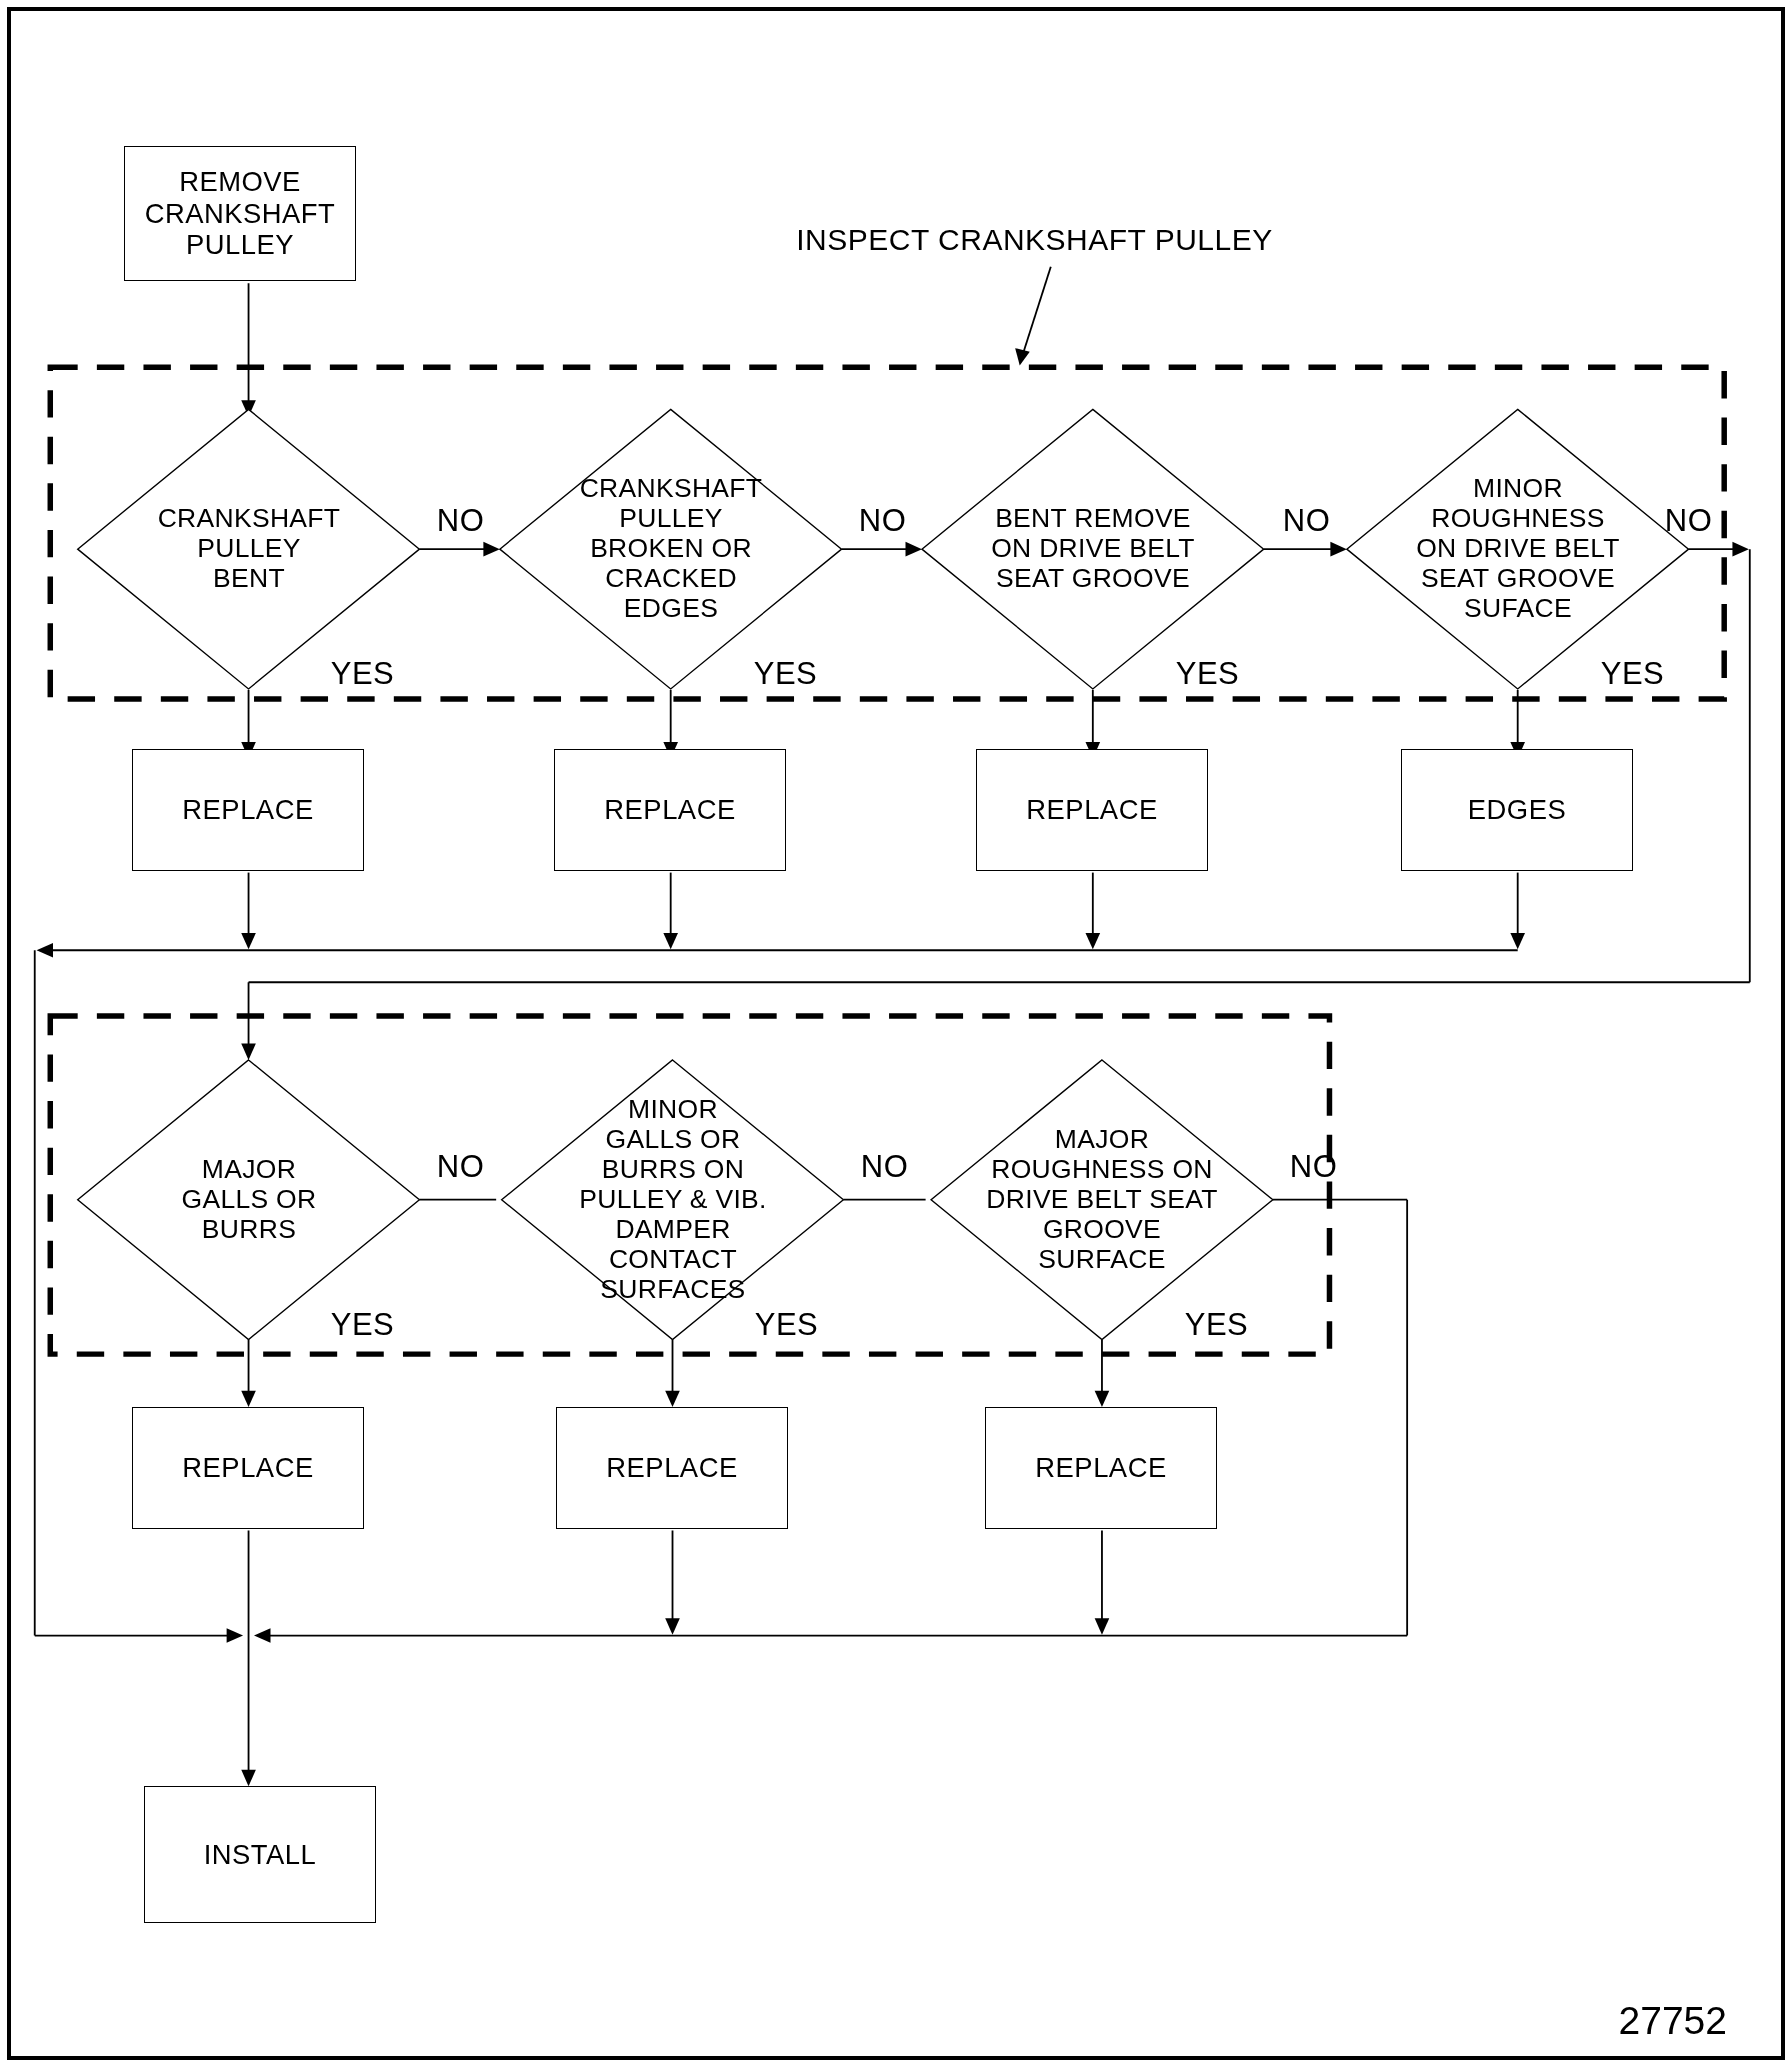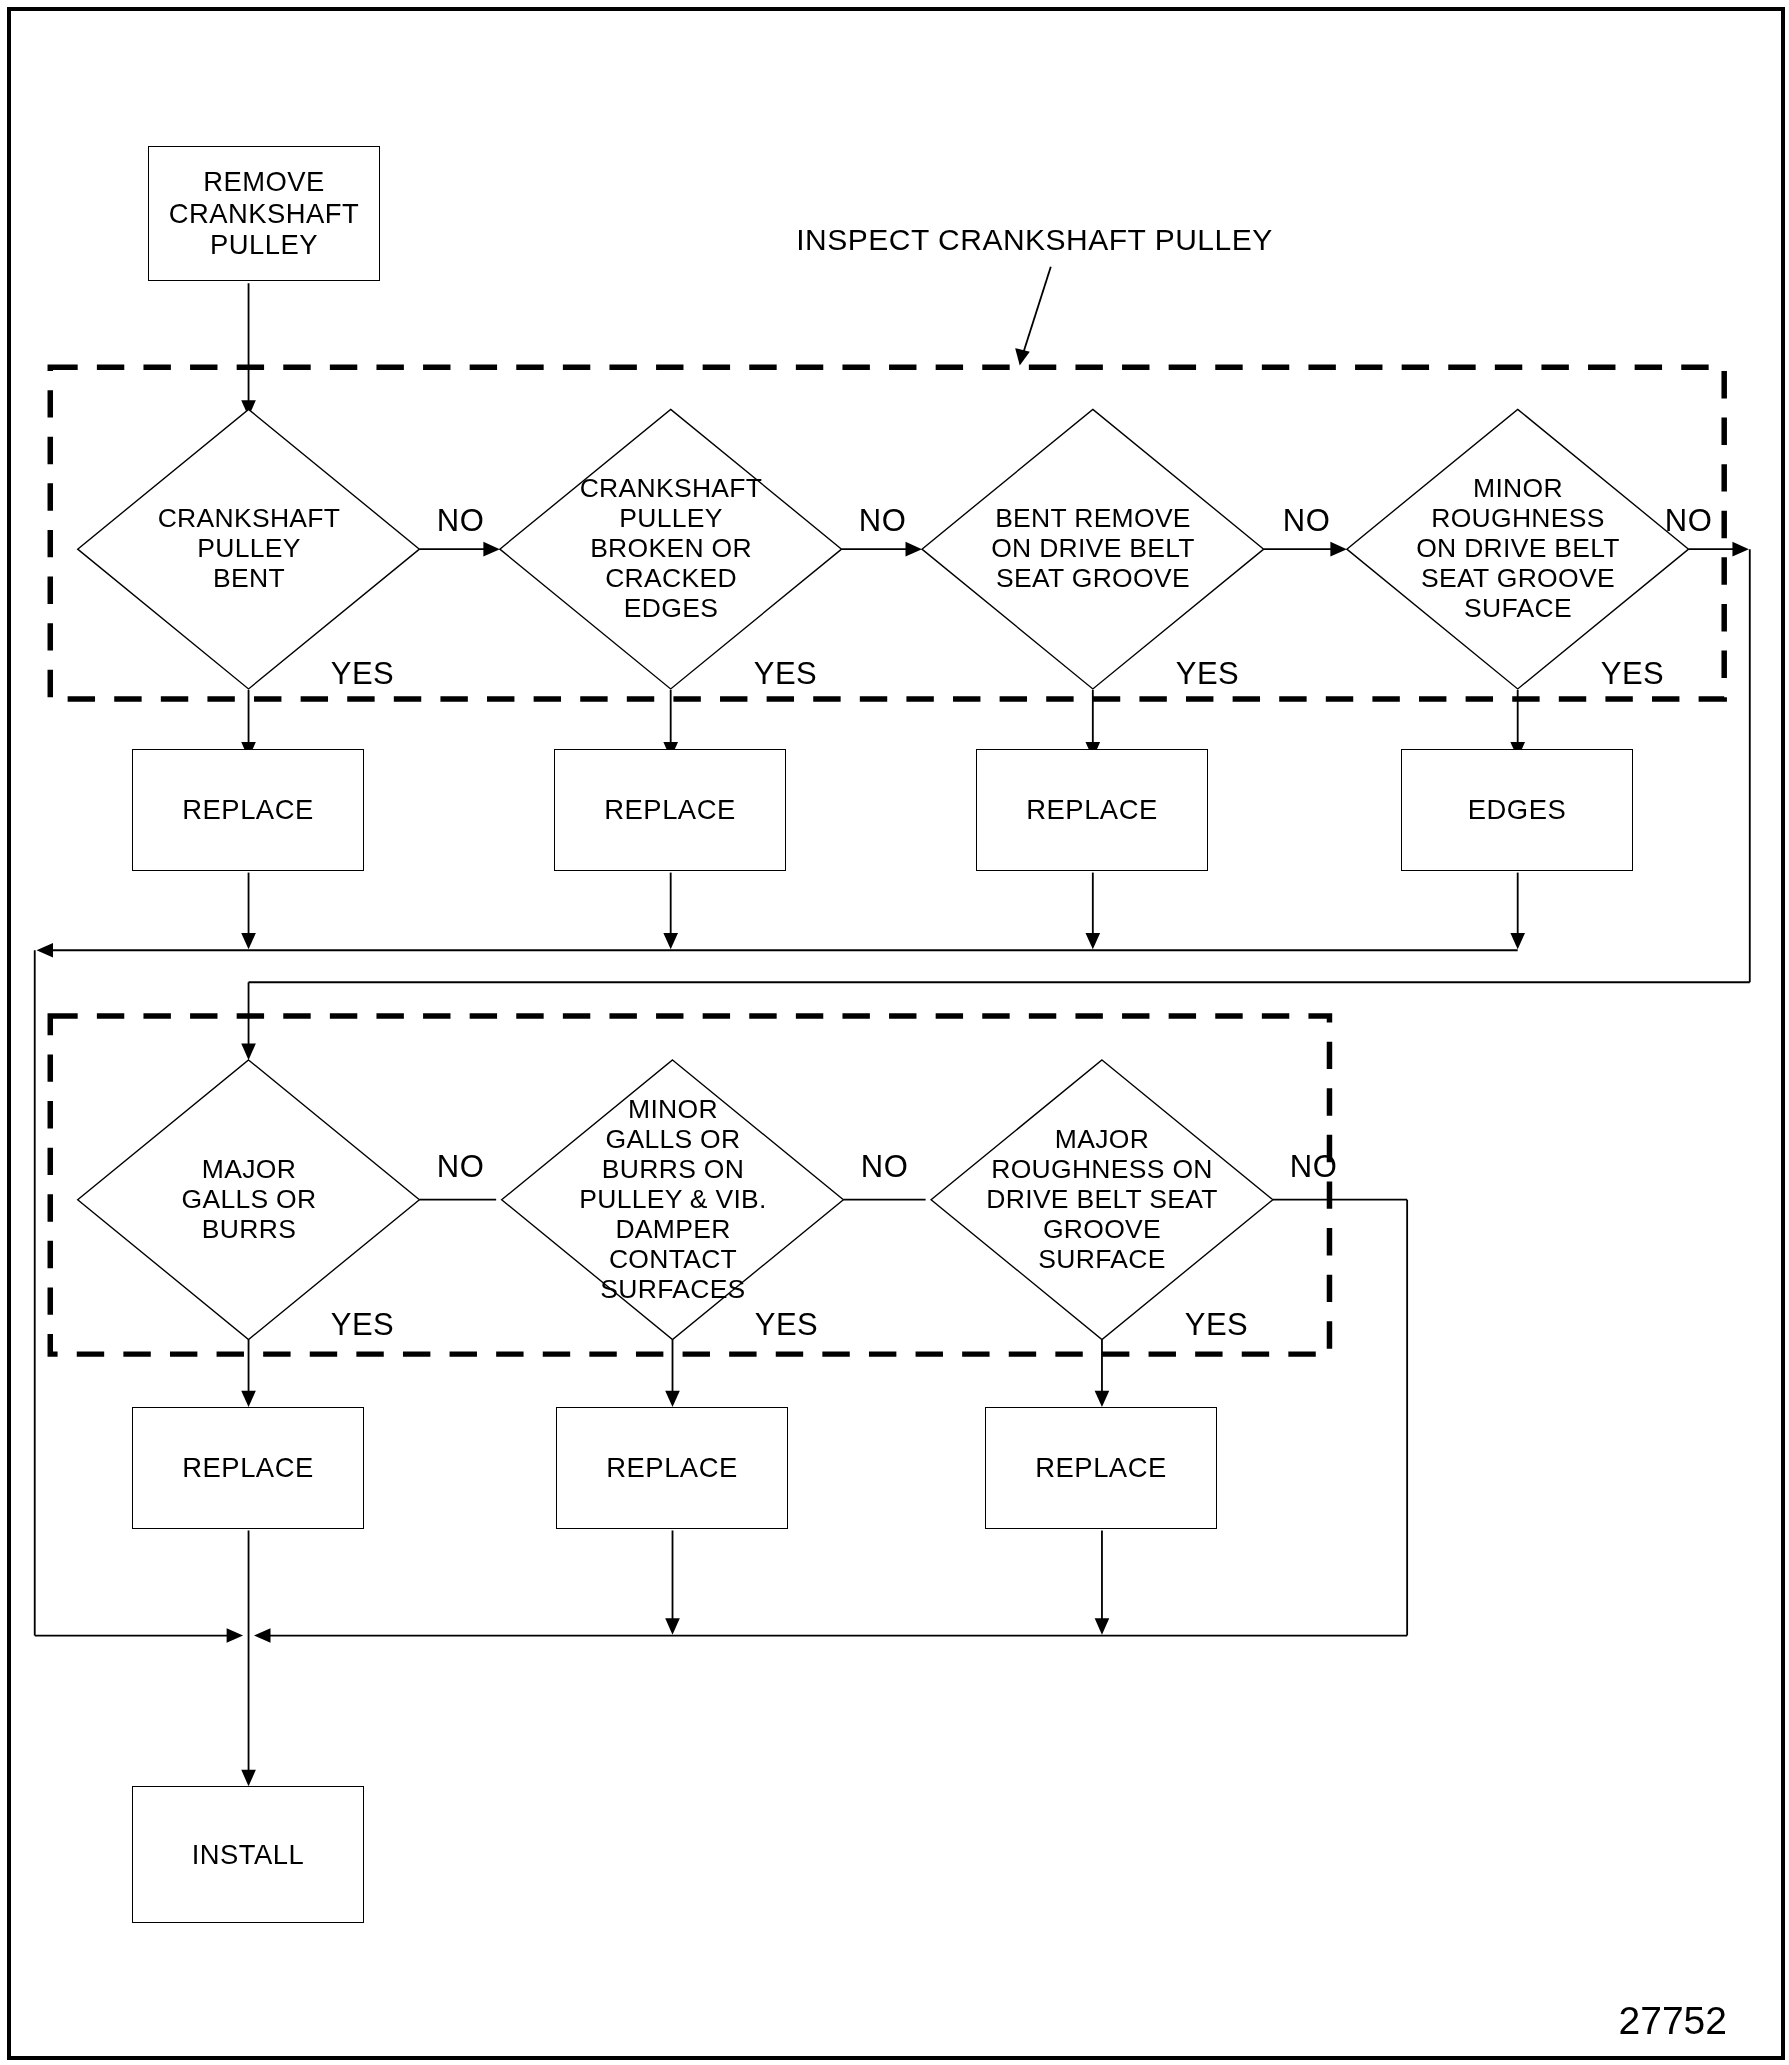--- a/index.html
+++ b/index.html
@@ -145,21 +145,21 @@
       <polygon points="272,448 459,601 272,754 85,601"></polygon>
       <polygon points="734,448 921,601 734,754 547,601"></polygon>
       <polygon points="1196,448 1383,601 1196,754 1009,601"></polygon>
       <polygon points="1661,448 1848,601 1661,754 1474,601"></polygon>
       <polygon points="272,1160 459,1313 272,1466 85,1313"></polygon>
       <polygon points="736,1160 923,1313 736,1466 549,1313"></polygon>
       <polygon points="1206,1160 1393,1313 1206,1466 1019,1313"></polygon>
     </g>
   </svg>
 
-  <div class="box" style="left:148px;top:146px;width:230px;height:133px;">REMOVE
+  <div class="box" style="left:124px;top:146px;width:230px;height:133px;">REMOVE
 CRANKSHAFT
 PULLEY</div>
 
   <div class="callout" style="left:774px;top:223px;width:521px;">INSPECT CRANKSHAFT PULLEY</div>
 
   <div class="diamond-text" style="left:78px;top:409px;width:342px;height:280px;">CRANKSHAFT
 PULLEY
 BENT</div>
   <div class="diamond-text" style="left:500px;top:409px;width:342px;height:280px;">CRANKSHAFT
 PULLEY
@@ -211,17 +211,17 @@
   <div class="lbl" style="left:1277px;top:1149px;width:73px;">NO</div>
 
   <div class="lbl" style="left:312px;top:1307px;width:101px;">YES</div>
   <div class="lbl" style="left:736px;top:1307px;width:101px;">YES</div>
   <div class="lbl" style="left:1166px;top:1307px;width:101px;">YES</div>
 
   <div class="box" style="left:132px;top:1407px;width:230px;height:120px;">REPLACE</div>
   <div class="box" style="left:556px;top:1407px;width:230px;height:120px;">REPLACE</div>
   <div class="box" style="left:985px;top:1407px;width:230px;height:120px;">REPLACE</div>
 
-  <div class="box" style="left:132px;top:1786px;width:230px;height:135px;">INSTALL</div>
+  <div class="box" style="left:144px;top:1786px;width:230px;height:135px;">INSTALL</div>
 
   <div class="fignum" style="left:1462px;top:1999px;width:265px;">27752</div>
 </div>
 
 
 </body></html>

